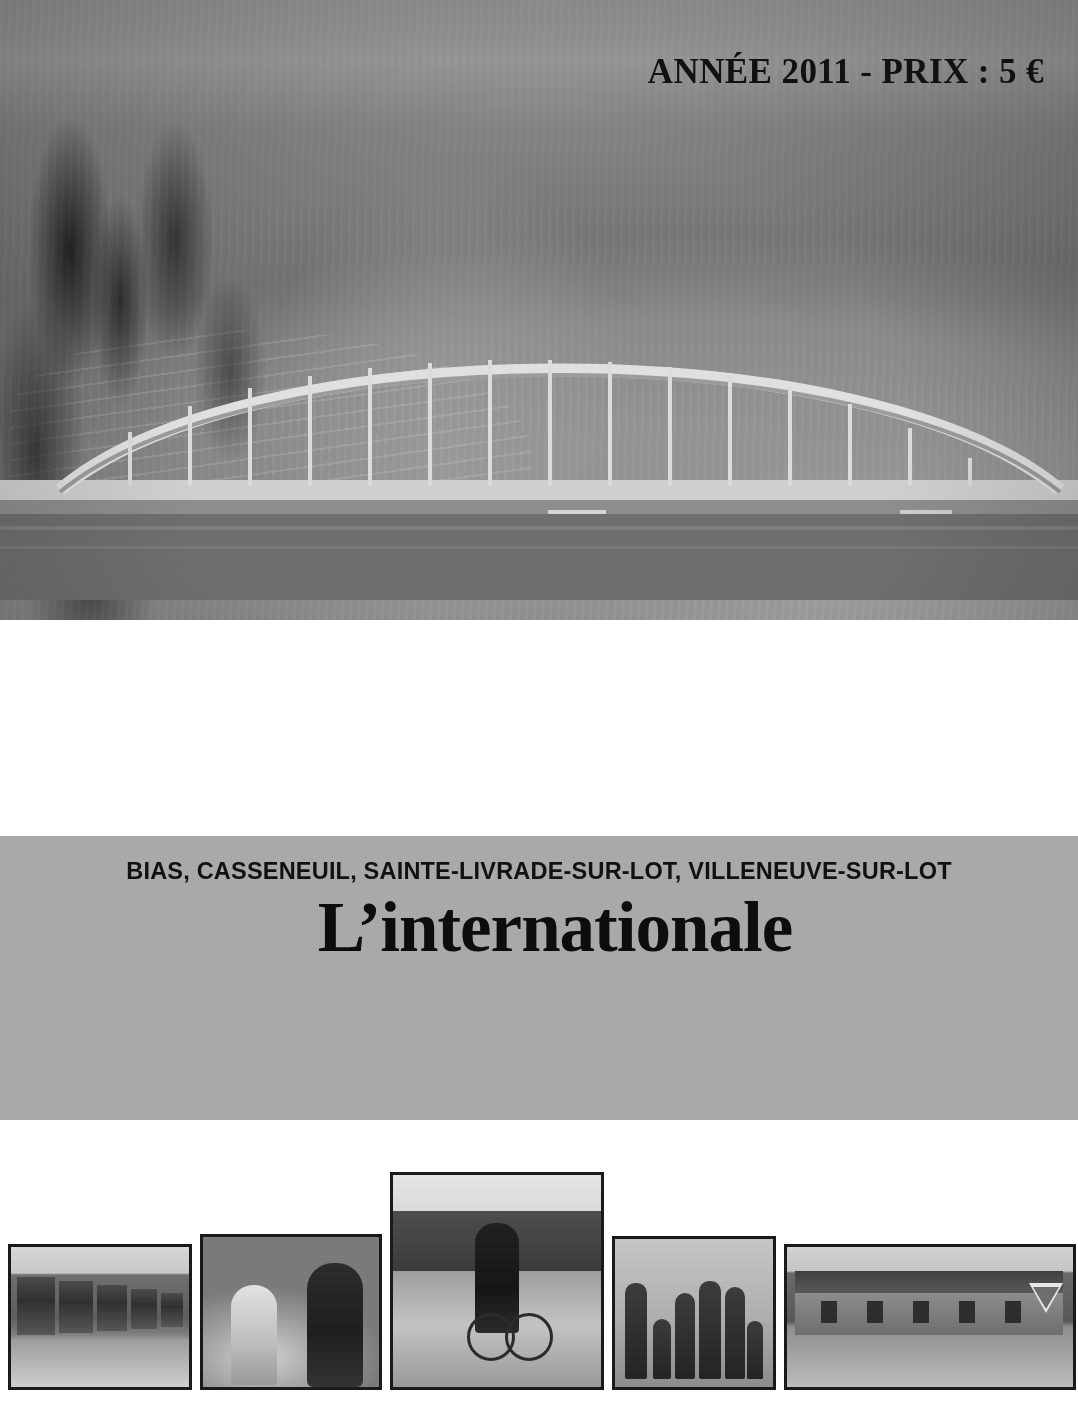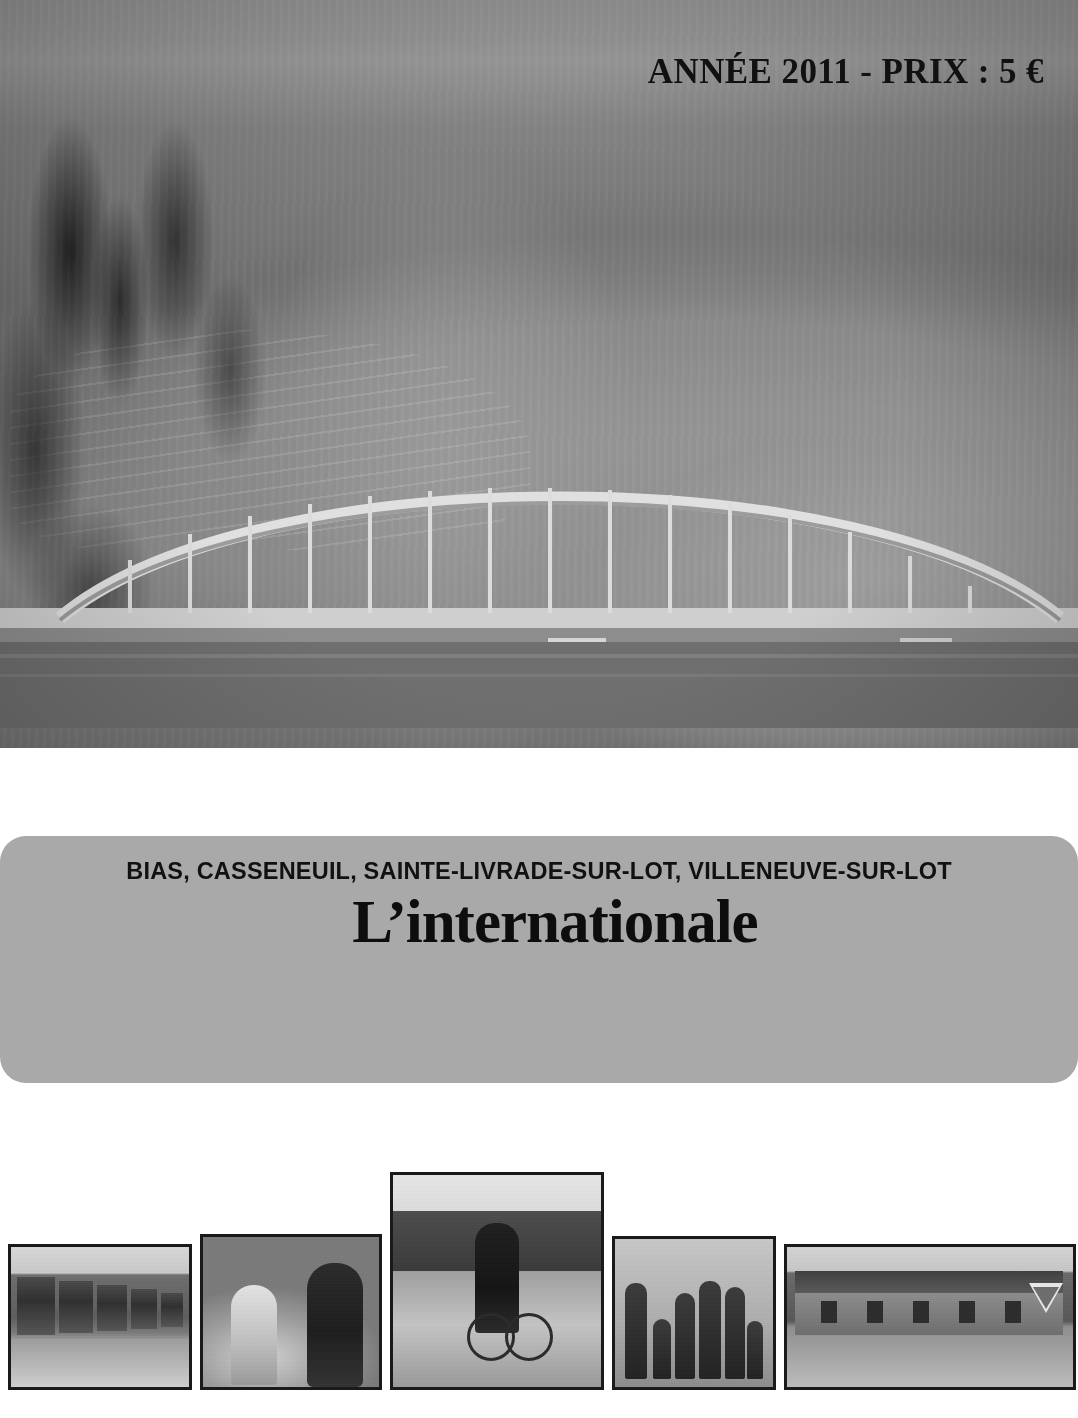--- a/index.html
+++ b/index.html
@@ -16,21 +16,21 @@
     height: 1418px;
     overflow: hidden;
     background: #ffffff;
   }
 
   
   .hero {
     position: absolute;
     left: 0; top: 0;
     width: 1078px;
-    height: 748px;
+    height: 620px;
     overflow: hidden;
     background: #f0abfc;
   }
   .hero-photo {
     position: absolute;
     inset: 0;
     background:
       
       linear-gradient(to bottom,
         rgba(255,255,255,0.10) 0px,
@@ -106,38 +106,37 @@
     letter-spacing: .4px;
     color: #111;
     white-space: nowrap;
   }
 
   
   .band {
     position: absolute;
     left: 0; top: 836px;
     width: 1078px;
-    height: 247px;
+    height: 284px;
     background: #a9a9a9;
     text-align: center;
-    border-radius: 26px;
   }
   .band-places {
     margin-top: 22px;
     font-family: "Liberation Sans", sans-serif;
     font-weight: bold;
     font-size: 23.5px;
     letter-spacing: .2px;
     color: #111;
   }
   .band-title {
     margin-top: 6px;
     font-family: "Liberation Serif", serif;
     font-weight: bold;
-    font-size: 61px;
+    font-size: 71px;
     line-height: 1.02;
     color: #0d0d0d;
     letter-spacing: -1px;
     margin-left: 32px;
   }
   .band-title .l2 { display:block; }
 
   
   .strip {
     position: absolute;

